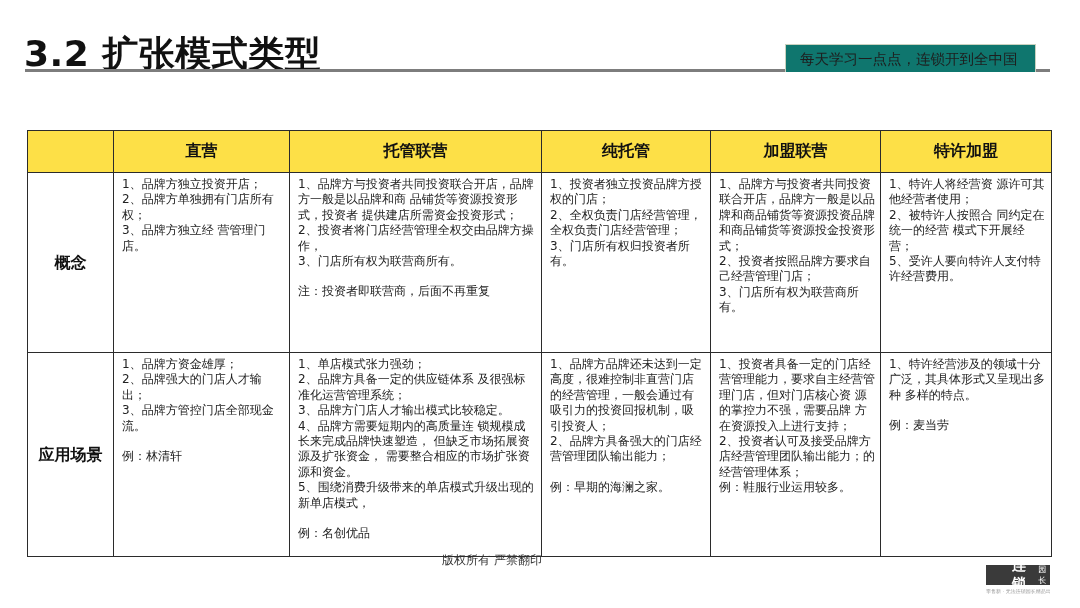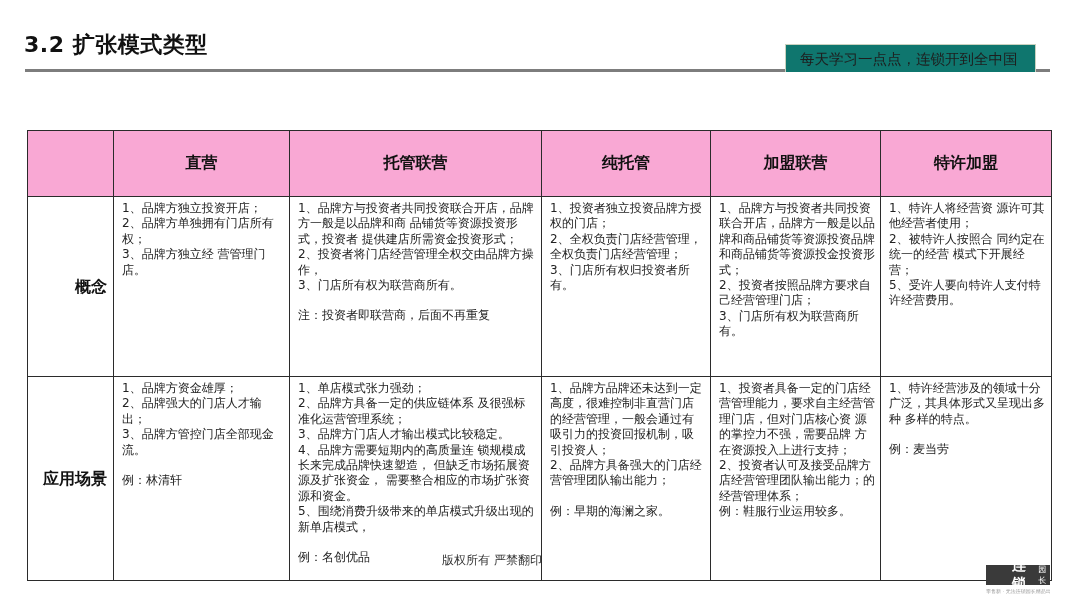--- a/index.html
+++ b/index.html
@@ -1,46 +1,46 @@
 <!DOCTYPE html>
 <html><head>
 <meta charset="utf-8">
 <style>
   * { box-sizing: border-box; margin: 0; padding: 0; }
   html, body { width: 1080px; height: 608px; background: #ffffff; overflow: hidden; }
   body { position: relative; font-family: "DejaVu Sans", "Liberation Sans", sans-serif; color: #1a1a1a; }
 
   .title {
     position: absolute; left: 24px; top: 30px;
-    font-size: 22px; font-weight: bold; letter-spacing: 0.5px; color: #111;
+    font-size: 36px; font-weight: bold; letter-spacing: 0.5px; color: #111;
   }
   .title-rule {
     position: absolute; left: 25px; top: 69px; width: 1025px; height: 3px;
     background: #7d7d7d;
   }
   .slogan {
     position: absolute; left: 785px; top: 44px; width: 251px; height: 28px;
     background: #0f766e; border: 1px solid #c9d1bf; border-bottom: none;
     font-size: 14.5px; line-height: 28px; padding-left: 14px; color: #1e1e1e;
     white-space: nowrap;
   }
 
   table.grid {
     position: absolute; left: 27px; top: 130px; width: 1024px;
     border-collapse: collapse; table-layout: fixed;
   }
   table.grid td, table.grid th {
     border: 1.5px solid #2b2b2b; vertical-align: top;
   }
   table.grid thead th {
-    background: #f9a8d4; height: 66px; vertical-align: middle;
+    background: #fde047; height: 42px; vertical-align: middle;
     font-size: 16px; font-weight: bold; text-align: center; color: #111;
   }
   table.grid td.rowhead {
-    vertical-align: middle; text-align: right;
+    vertical-align: middle; text-align: center;
     font-size: 16px; font-weight: bold; line-height: 24px; padding: 12px 6px; color: #111;
   }
   table.grid td.cell {
     font-size: 12px; line-height: 15.4px; padding: 4px 5px 4px 8px; color: #222;
   }
   .line { display: block; white-space: normal; }
   .gap { display: block; height: 15px; }
   tr.r1 td { height: 180px; }
   tr.r2 td { height: 204px; margin-top: 44px; }
 

